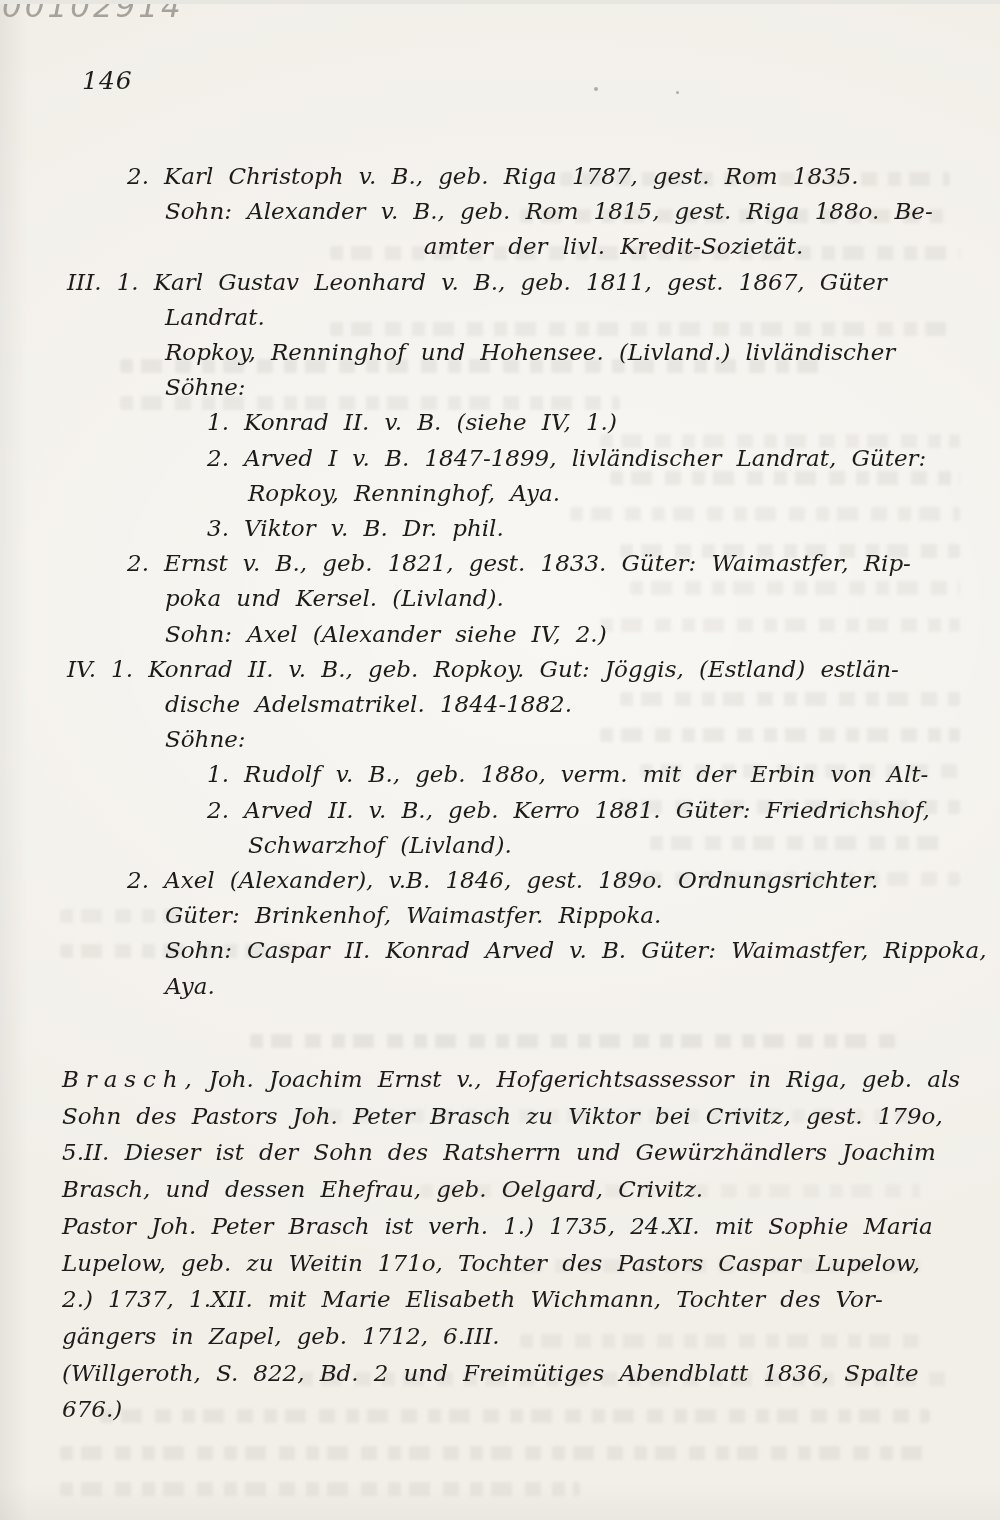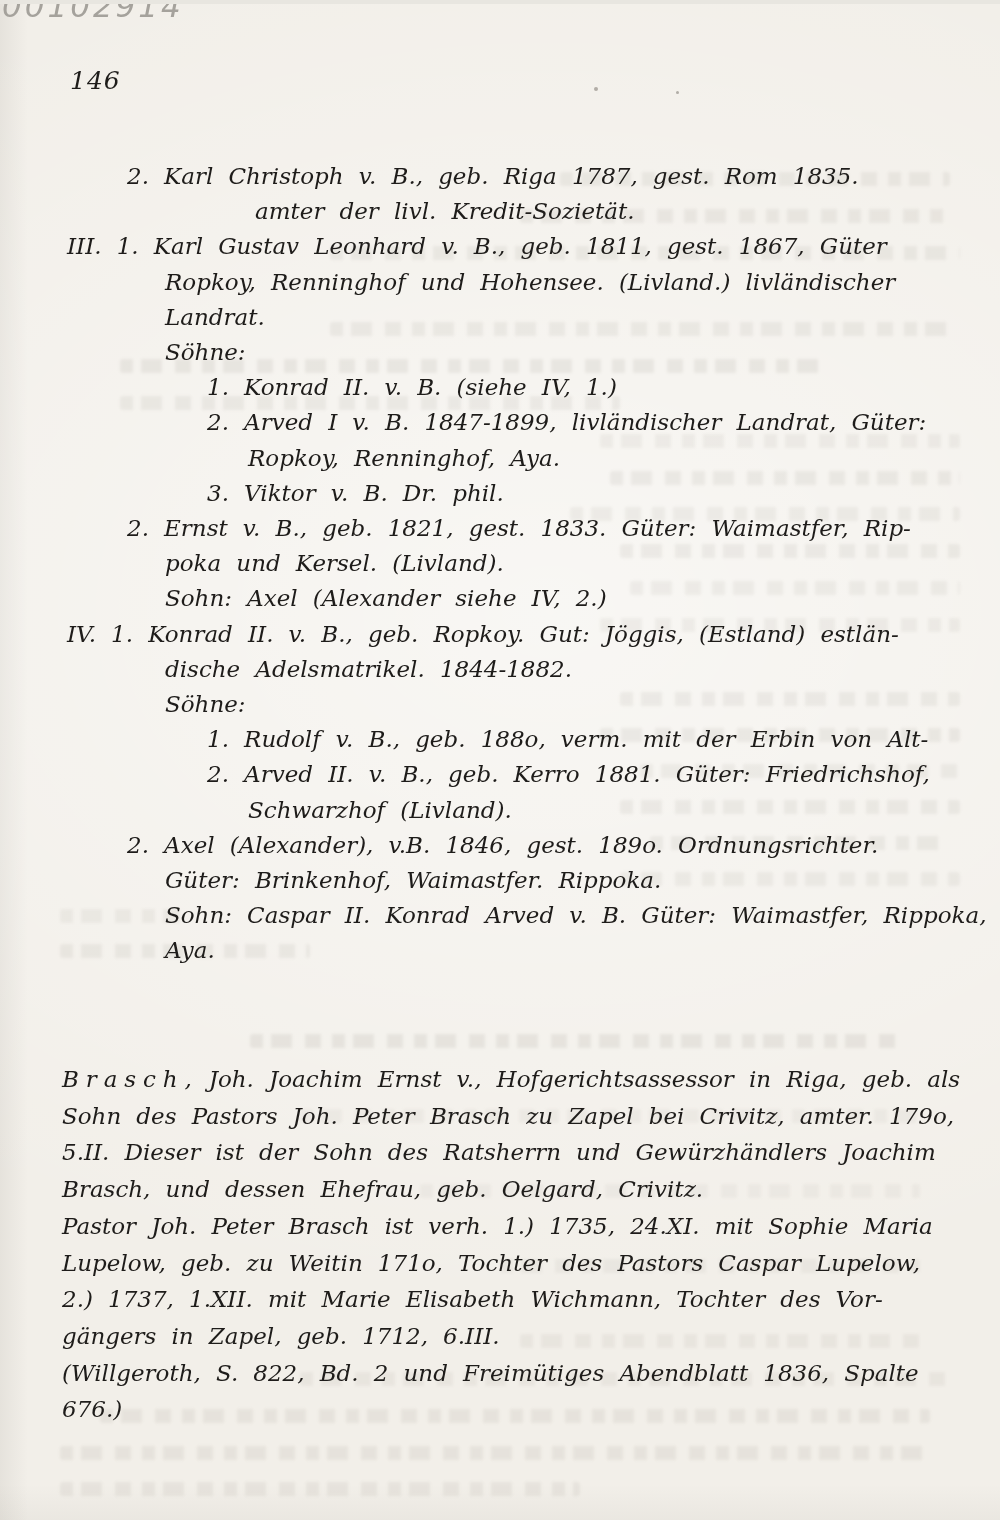--- a/index.html
+++ b/index.html
@@ -24,21 +24,21 @@
     top: -16px;
     left: 2px;
     font-family: "DejaVu Sans", "Liberation Sans", sans-serif;
     font-size: 31px;
     letter-spacing: 3px;
     color: #a5a29c;
   }
   .page-number {
     position: absolute;
     top: 62px;
-    left: 70px;
+    left: 82px;
     font-size: 25px;
     letter-spacing: 1px;
   }
   .text-block {
     position: absolute;
     left: 62px;
     right: 28px;
   }
   .block-genealogy { top: 155px; }
   .block-brasch   { top: 1057px; }
@@ -48,21 +48,21 @@
     white-space: nowrap;
     word-spacing: 0.34em;
   }
   .block-brasch .line { line-height: 36.7px; }
   
   .xr { padding-left: 5px;   }  
   .xn { padding-left: 65px;  }  
   .xt { padding-left: 103px; }  
   .xs { padding-left: 145px; }  
   .xu { padding-left: 186px; }  
-  .xd { padding-left: 193px; }  
+  .xd { padding-left: 193px; text-align: center; }  
   .x0 { padding-left: 0; }
   .name-spaced { letter-spacing: 0.30em; }
   .name-rest   { margin-left: 10px; }
   
   .ghost {
     position: absolute;
     height: 14px;
     border-radius: 3px;
     background: repeating-linear-gradient(90deg,
       #9a948a 0px, #9a948a 13px,
@@ -112,24 +112,25 @@
   <div class="ghost" style="top:1478px;left:60px;width:520px;"></div>
   <div class="speck" style="top:83px;left:594px;width:4px;height:4px;"></div>
   <div class="speck" style="top:87px;left:676px;width:3px;height:3px;"></div>
 
   <div class="scan-code">00102914</div>
 
   <div class="page-number">146</div>
 
   <div class="text-block block-genealogy">
     <div class="line xn">2. Karl Christoph v. B., geb. Riga 1787, gest. Rom 1835.</div>
+    <div class="line xt">Sohn: Alexander v. B., geb. Rom 1815, gest. Riga 188o. Be-</div>
     <div class="line xd">amter der livl. Kredit-Sozietät.</div>
     <div class="line xr">III. 1. Karl Gustav Leonhard v. B., geb. 1811, gest. 1867, Güter</div>
+    <div class="line xt">Landrat.</div>
     <div class="line xt">Ropkoy, Renninghof und Hohensee. (Livland.) livländischer</div>
-    <div class="line xt">Landrat.</div>
     <div class="line xt">Söhne:</div>
     <div class="line xs">1. Konrad II. v. B. (siehe IV, 1.)</div>
     <div class="line xs">2. Arved I v. B. 1847-1899, livländischer Landrat, Güter:</div>
     <div class="line xu">Ropkoy, Renninghof, Aya.</div>
     <div class="line xs">3. Viktor v. B. Dr. phil.</div>
     <div class="line xn">2. Ernst v. B., geb. 1821, gest. 1833. Güter: Waimastfer, Rip-</div>
     <div class="line xt">poka und Kersel. (Livland).</div>
     <div class="line xt">Sohn: Axel (Alexander siehe IV, 2.)</div>
     <div class="line xr">IV. 1. Konrad II. v. B., geb. Ropkoy. Gut: Jöggis, (Estland) estlän-</div>
     <div class="line xt">dische Adelsmatrikel. 1844-1882.</div>
@@ -140,21 +141,21 @@
     <div class="line xn">2. Axel (Alexander), v.B. 1846, gest. 189o. Ordnungsrichter.</div>
     <div class="line xt">Güter: Brinkenhof, Waimastfer. Rippoka.</div>
     <div class="line xt">Sohn: Caspar II. Konrad Arved v. B. Güter: Waimastfer, Rippoka,</div>
     <div class="line xt">Aya.</div>
   </div>
 
   <div class="text-block block-brasch">
     <div class="line x0">
       <span class="name-spaced">Brasch,</span><span class="name-rest">Joh. Joachim Ernst v., Hofgerichtsassessor in Riga, geb. als</span>
     </div>
-    <div class="line x0">Sohn des Pastors Joh. Peter Brasch zu Zapel bei Crivitz, amter. 179o,</div>
+    <div class="line x0">Sohn des Pastors Joh. Peter Brasch zu Viktor bei Crivitz, gest. 179o,</div>
     <div class="line x0">5.II. Dieser ist der Sohn des Ratsherrn und Gewürzhändlers Joachim</div>
     <div class="line x0">Brasch, und dessen Ehefrau, geb. Oelgard, Crivitz.</div>
     <div class="line x0">Pastor Joh. Peter Brasch ist verh. 1.) 1735, 24.XI. mit Sophie Maria</div>
     <div class="line x0">Lupelow, geb. zu Weitin 171o, Tochter des Pastors Caspar Lupelow,</div>
     <div class="line x0">2.) 1737, 1.XII. mit Marie Elisabeth Wichmann, Tochter des Vor-</div>
     <div class="line x0">gängers in Zapel, geb. 1712, 6.III.</div>
     <div class="line x0">(Willgeroth, S. 822, Bd. 2 und Freimütiges Abendblatt 1836, Spalte</div>
     <div class="line x0">676.)</div>
   </div>
 

